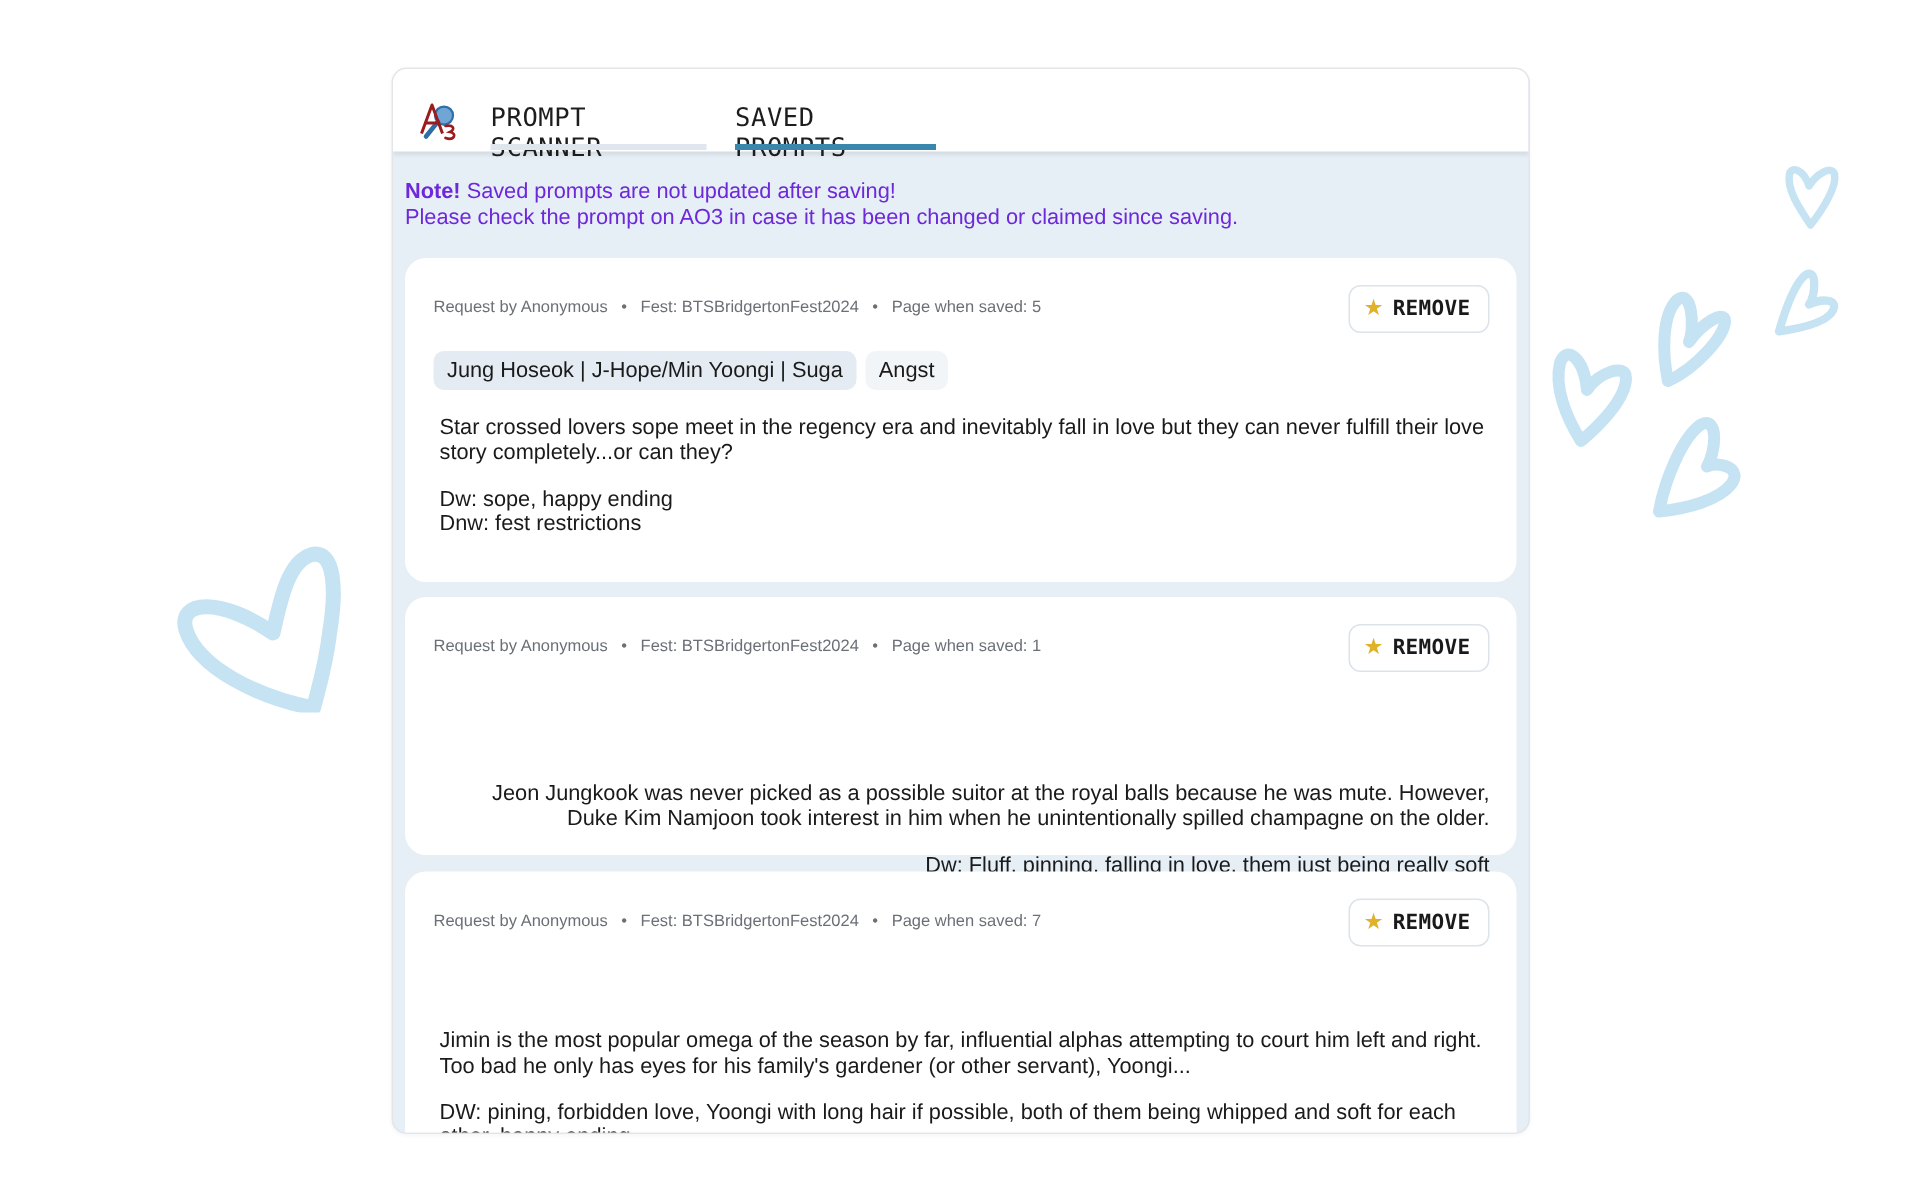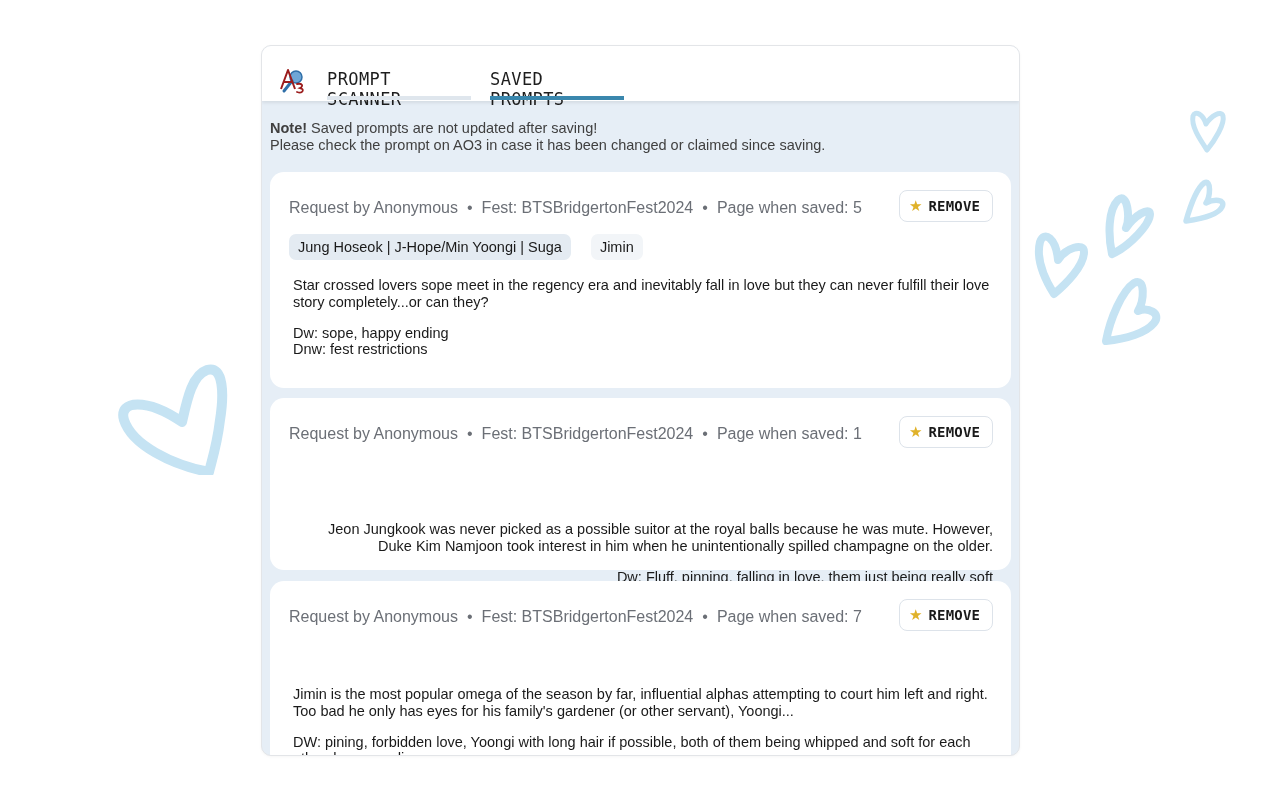--- a/index.html
+++ b/index.html
@@ -63,41 +63,41 @@
     .tab.active .underline { background: #3a87ad; }
     .tab-scanner { left: 65px; width: 144px; }
     .tab-saved { left: 228px; width: 134px; }
 
     .note {
       position: absolute;
       left: 8px;
       top: 74px;
       font-size: 14.5px;
       line-height: 16.5px;
-      color: #404040;
+      color: #6d28d9;
     }
     .note b { font-weight: bold; }
 
     .card {
       position: absolute;
       left: 8px;
       width: 741px;
       background: #ffffff;
       border-radius: 14px;
       box-sizing: border-box;
     }
     .card-1 { top: 126px; height: 216px; }
     .card-2 { top: 352px; height: 172px; }
     .card-3 { top: 535px; height: 200px; }
 
     .meta {
       position: absolute;
       left: 19px;
       top: 27px;
-      font-size: 16px;
+      font-size: 11px;
       color: #6b6f76;
       white-space: nowrap;
     }
     .meta .dot { margin: 0 9px; color: #6b6f76; }
 
     .remove-btn {
       position: absolute;
       right: 18px;
       top: 18px;
       width: 94px;
@@ -125,21 +125,21 @@
       color: #1a1a1a;
       letter-spacing: 0.2px;
       font-weight: bold;
     }
 
     .tags {
       position: absolute;
       left: 19px;
       top: 62px;
       display: flex;
-      gap: 20px;
+      gap: 6px;
     }
     .tag {
       font-size: 14.5px;
       color: #1a1a1a;
       padding: 0 9px;
       height: 26px;
       line-height: 26px;
       border-radius: 7px;
       background: #e4ebf2;
       cursor: pointer;
@@ -214,21 +214,21 @@
     <div class="card card-1">
       <div class="meta">
         <span>Request by Anonymous</span><span class="dot">•</span><span>Fest: BTSBridgertonFest2024</span><span class="dot">•</span><span>Page when saved: 5</span>
       </div>
       <div class="remove-btn">
         <span class="star">★</span>
         <span class="label">REMOVE</span>
       </div>
       <div class="tags">
         <span class="tag">Jung Hoseok | J-Hope/Min Yoongi | Suga</span>
-        <span class="tag light">Jimin</span>
+        <span class="tag light">Angst</span>
       </div>
       <div class="summary">
         <p>Star crossed lovers sope meet in the regency era and inevitably fall in love but they can never fulfill their love story completely...or can they?</p>
         <p style="white-space:pre-line">Dw: sope, happy ending
 Dnw: fest restrictions</p>
       </div>
     </div>
 
     <div class="card card-2">
       <div class="meta">

